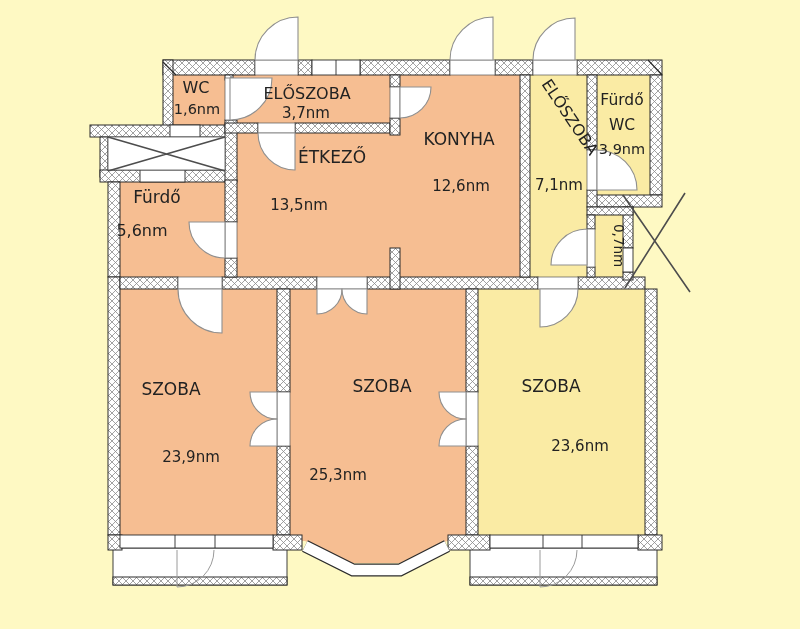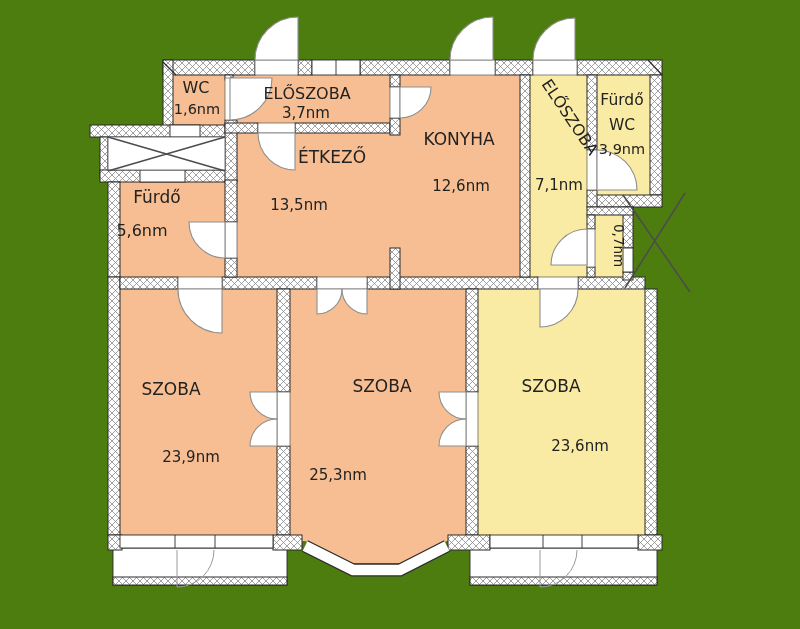--- a/index.html
+++ b/index.html
@@ -1,16 +1,16 @@
 <!DOCTYPE html>
 <html><head>
 <meta charset="utf-8">
 <style>
   html,body{margin:0;padding:0;background:#ffffff;}
-  .stage{width:800px;height:629px;position:relative;background:#4d7c0f;}
+  .stage{width:800px;height:629px;position:relative;background:#fef9c3;}
   svg{display:block;}
   svg text{font-family:"DejaVu Sans","Liberation Sans",sans-serif;fill:#222;}
   .wall{fill:url(#hatch);stroke:#2b2b2b;stroke-width:1;}
   .win{fill:#ffffff;stroke:#2b2b2b;stroke-width:0.9;}
   .thr{fill:#ffffff;stroke:#555;stroke-width:0.7;}
   .door{fill:#ffffff;stroke:#8f8f8f;stroke-width:1.1;}
   .bdoor{fill:none;stroke:#9a9a9a;stroke-width:1;}
   .xbrace{stroke:#4d4d4d;stroke-width:1.6;}
   .edge{stroke:#2b2b2b;stroke-width:1.2;}
   .rn{font-size:17px;}

